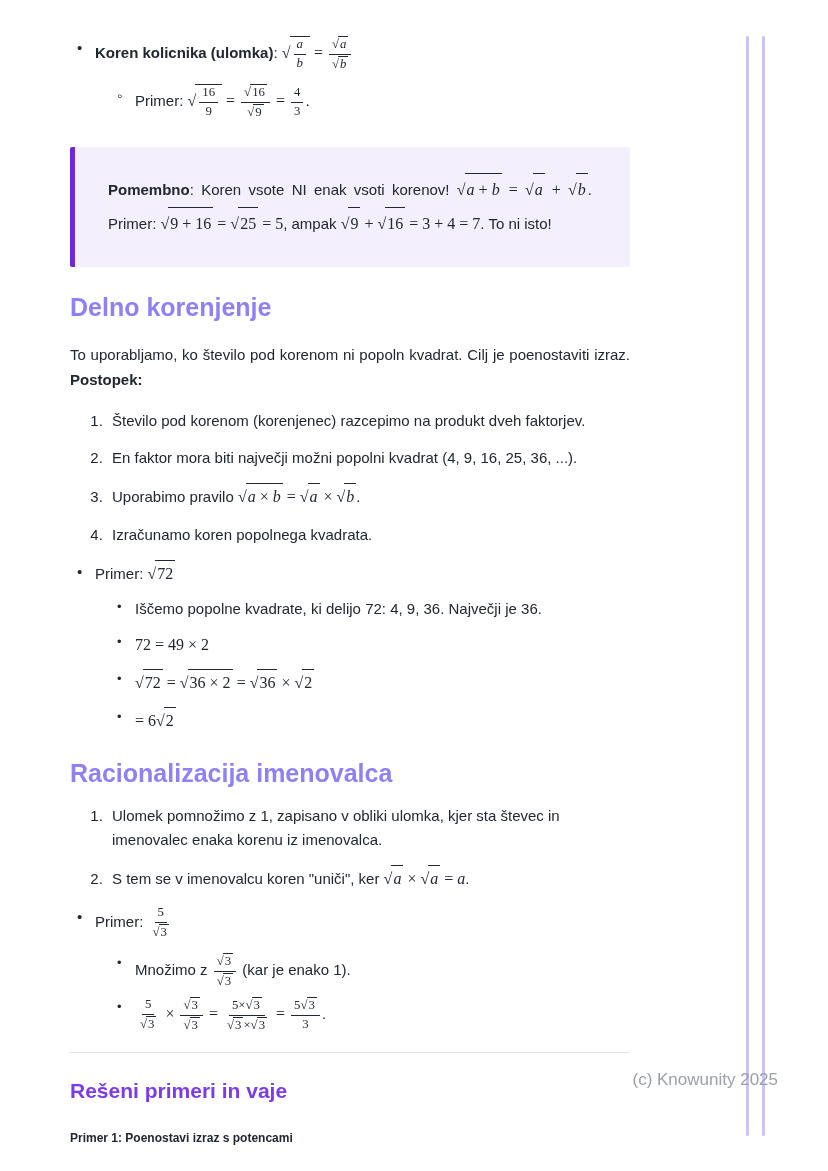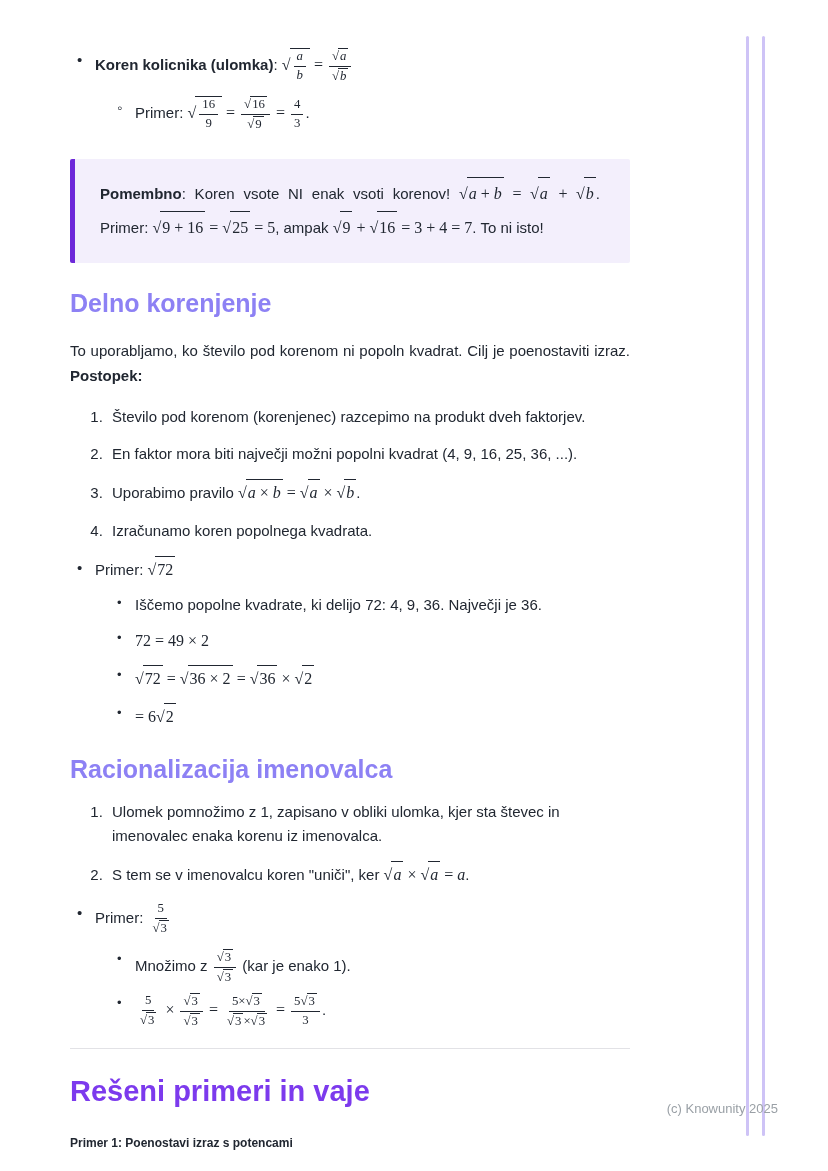--- a/index.html
+++ b/index.html
@@ -1,19 +1,19 @@
 <!DOCTYPE html>
 <html><head>
 <meta charset="utf-8">
 <style>
   *{box-sizing:border-box}
   html,body{margin:0;padding:0;background:#ffffff}
   .page{position:relative;width:828px;height:1171px;background:#ffffff;overflow:hidden;
         font-family:"Liberation Sans","DejaVu Sans",sans-serif;color:#212731;font-size:15px}
-  .content{position:absolute;left:70px;top:12px;width:560px;padding-top:36px}
+  .content{position:absolute;left:70px;top:0;width:560px;padding-top:36px}
   strong{font-weight:700}
 
   
   .blist{list-style:none;margin:0;padding:0}
   .blist>li{position:relative;padding-left:25px;line-height:1.6}
   .l1>li::before{content:"•";position:absolute;left:7px;font-size:15px}
   .l2{margin-left:15px}
   .l2>li{margin-top:11px}
   .l2.circle>li::before{content:"◦";position:absolute;left:7px;font-size:15px}
   .l2.disc>li::before{content:"•";position:absolute;left:7px;font-size:13px}
@@ -22,25 +22,25 @@
   .l2.sub6{margin-top:12px}
   .l2.sub6>li{margin-top:7px}
 
   
   .steps{margin:16px 16px 0;padding-left:21px}
   .steps>li{margin-bottom:13px;padding-left:5px;line-height:1.6}
 
   
   .callout{margin-top:26px;background:#f3effc;border-left:5px solid #6d28d9;border-radius:2px;
            padding:14px 26px 14px 21px}
-  .callout-text{margin:4px;line-height:2.05;text-align:justify}
+  .callout-text{margin:12px;line-height:2.05;text-align:justify}
 
   
   .h-lav{margin:26px 0 0;font-size:25px;font-weight:700;color:#8d81f4}
-  .h-purple{margin:26px 0 0;font-size:29px;line-height:1.15;font-weight:700;color:#7c3aed}
+  .h-purple{margin:26px 0 0;font-size:21px;line-height:1.15;font-weight:700;color:#7c3aed}
   .para{margin:20px 0 0;line-height:1.72}
   .just{text-align:justify}
   .exlist{margin-top:8px}
   .exlist2{margin-top:12px}
   .divider{margin:18px 0 0;border:none;border-top:1px solid #e2e2e6;height:0}
   .primer-title{margin:26px 0 0;font-size:12px;line-height:1.5}
 
   
   .math{font-family:"Liberation Serif","DejaVu Serif",serif;font-size:16px;white-space:nowrap}
   .math .mit{font-style:italic}
@@ -49,21 +49,21 @@
   .mrad{display:inline-block;border-top:1px solid currentColor;padding:0 2px;margin-left:-1px}
   .mfrac{display:inline-flex;flex-direction:column;align-items:center;vertical-align:middle;
          font-size:0.8em;line-height:1.25;margin:0 2px;text-align:center}
   .mnum{border-bottom:1px solid currentColor;padding:0 3px 1px}
   .mden{padding:1px 3px 0}
 
   
   .edge-bar{position:absolute;top:36px;width:3px;height:1100px;border-radius:3px;background:#cec3f6}
   .bar1{left:746px}
   .bar2{left:762px}
-  .footer{position:absolute;top:1101px;right:50px;font-size:13px;color:#9aa0a6}
+  .footer{position:absolute;top:1070px;right:50px;font-size:17px;color:#9aa0a6}
 </style>
 </head>
 <body>
 
 <div class="page">
   <div class="content">
 
     <ul class="blist l1">
       <li>
         <strong>Koren kolicnika (ulomka)</strong><span>: </span><span class="math"><span class="msqrt"><span class="mradsign">√</span><span class="mrad"><span class="mfrac">

